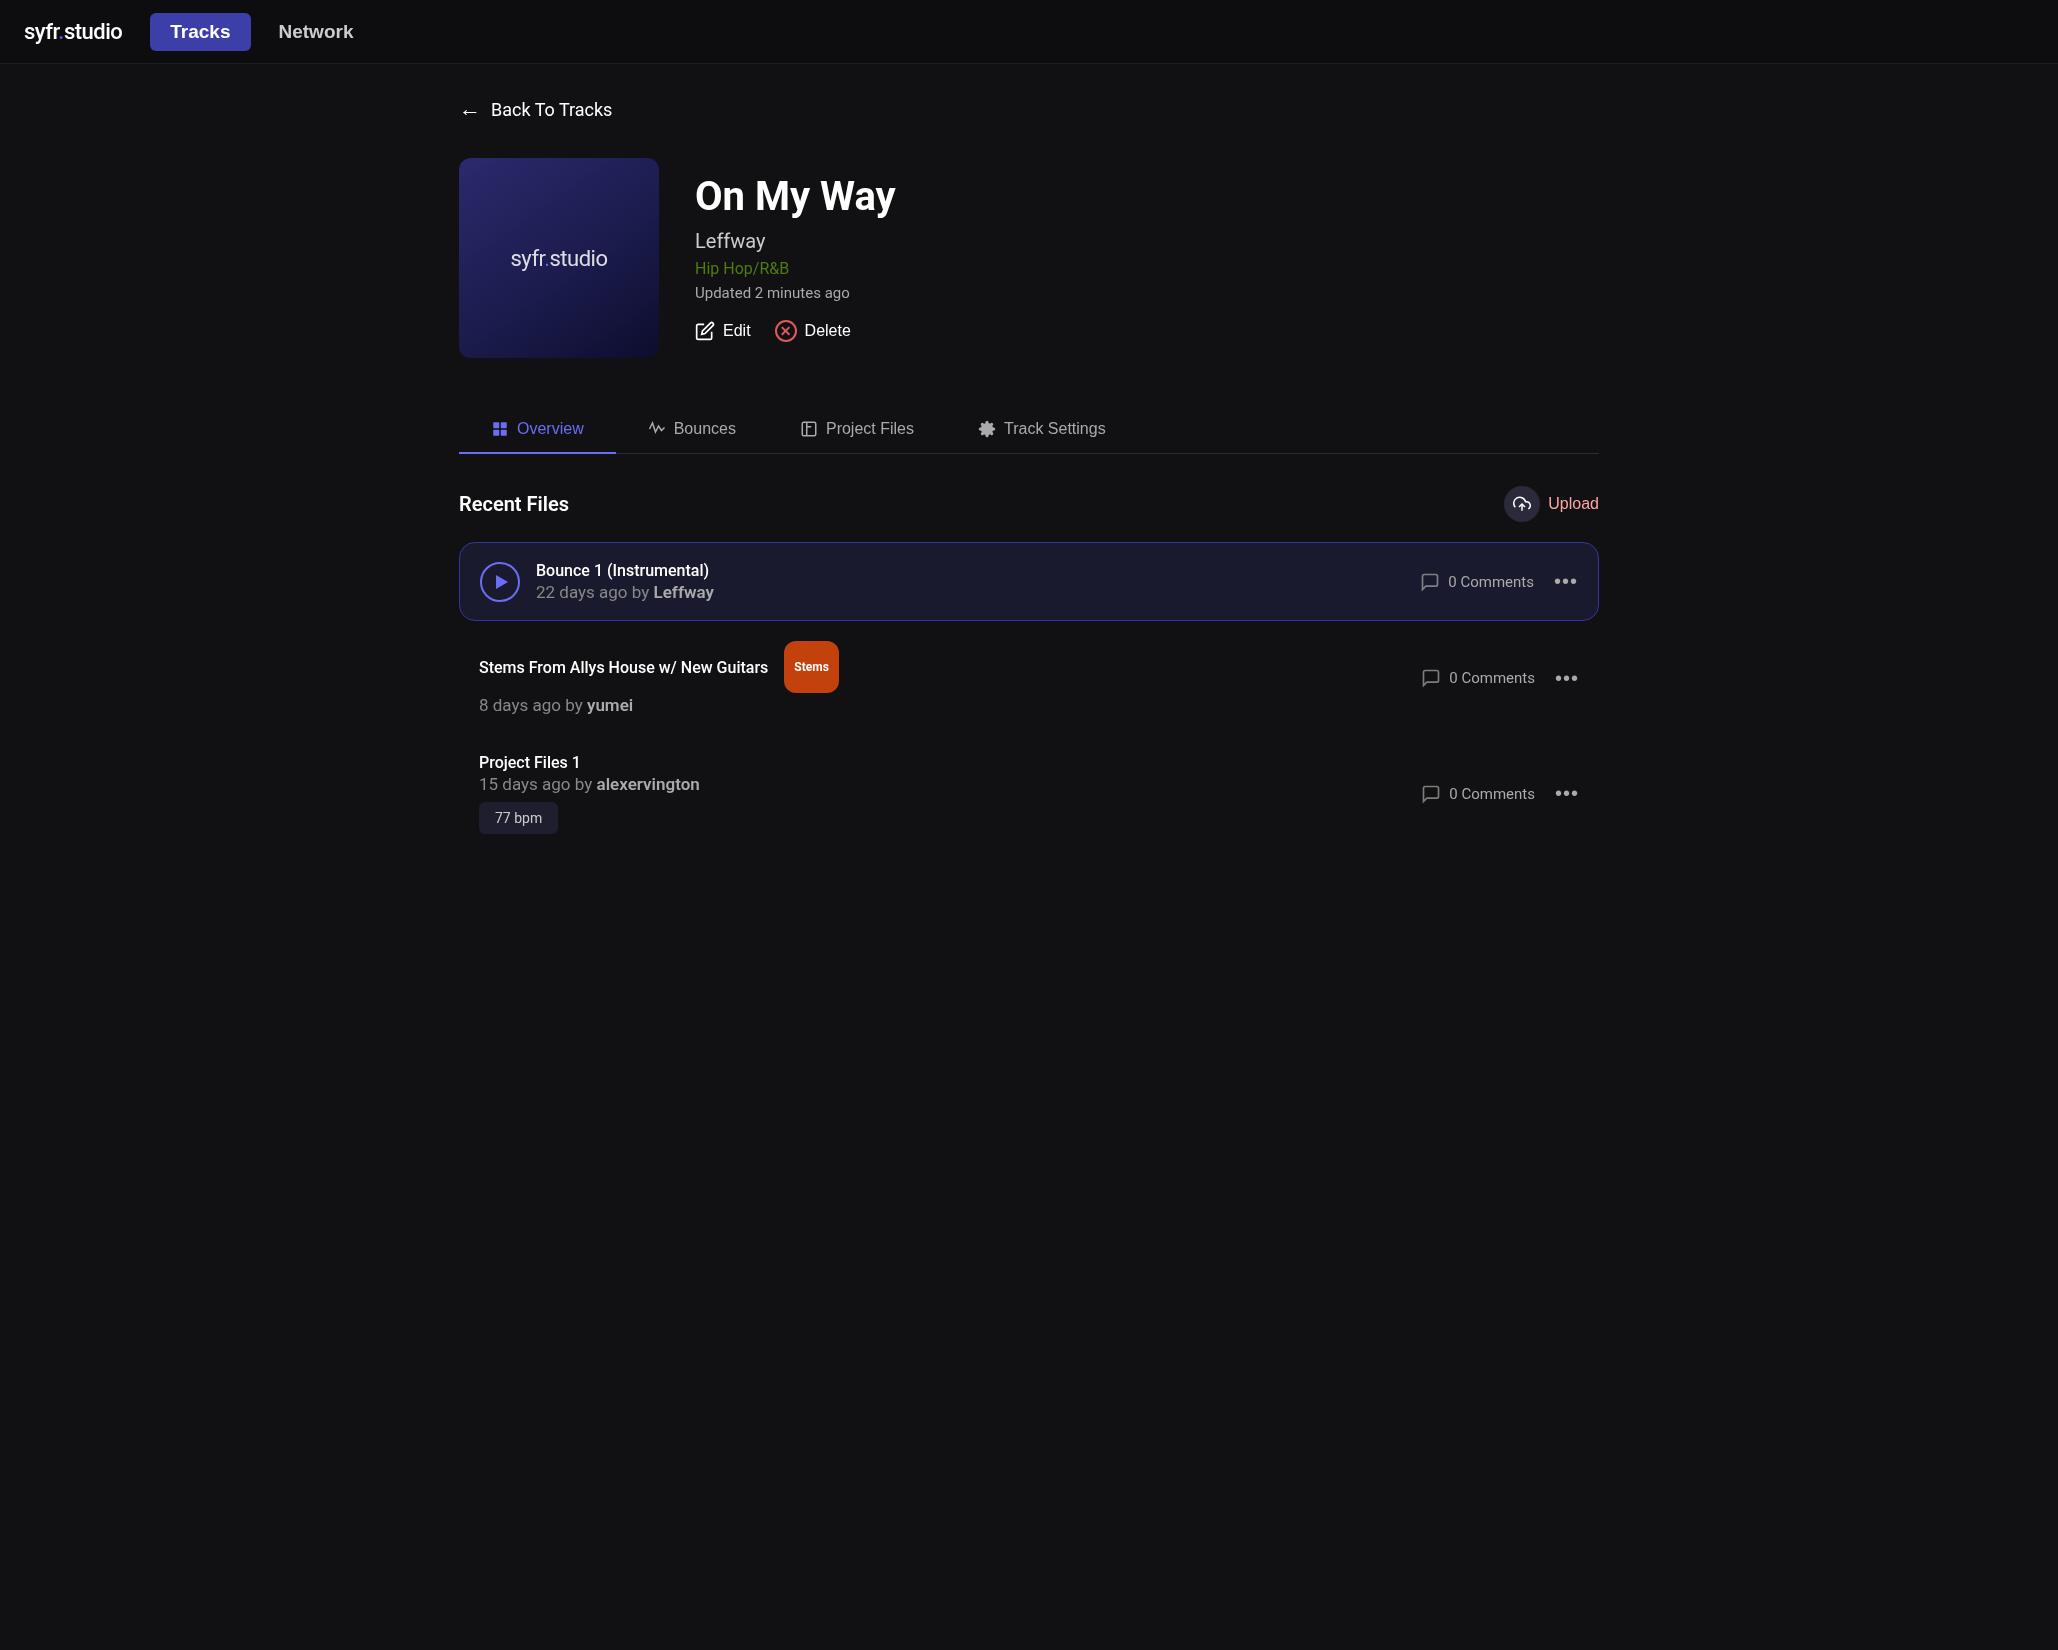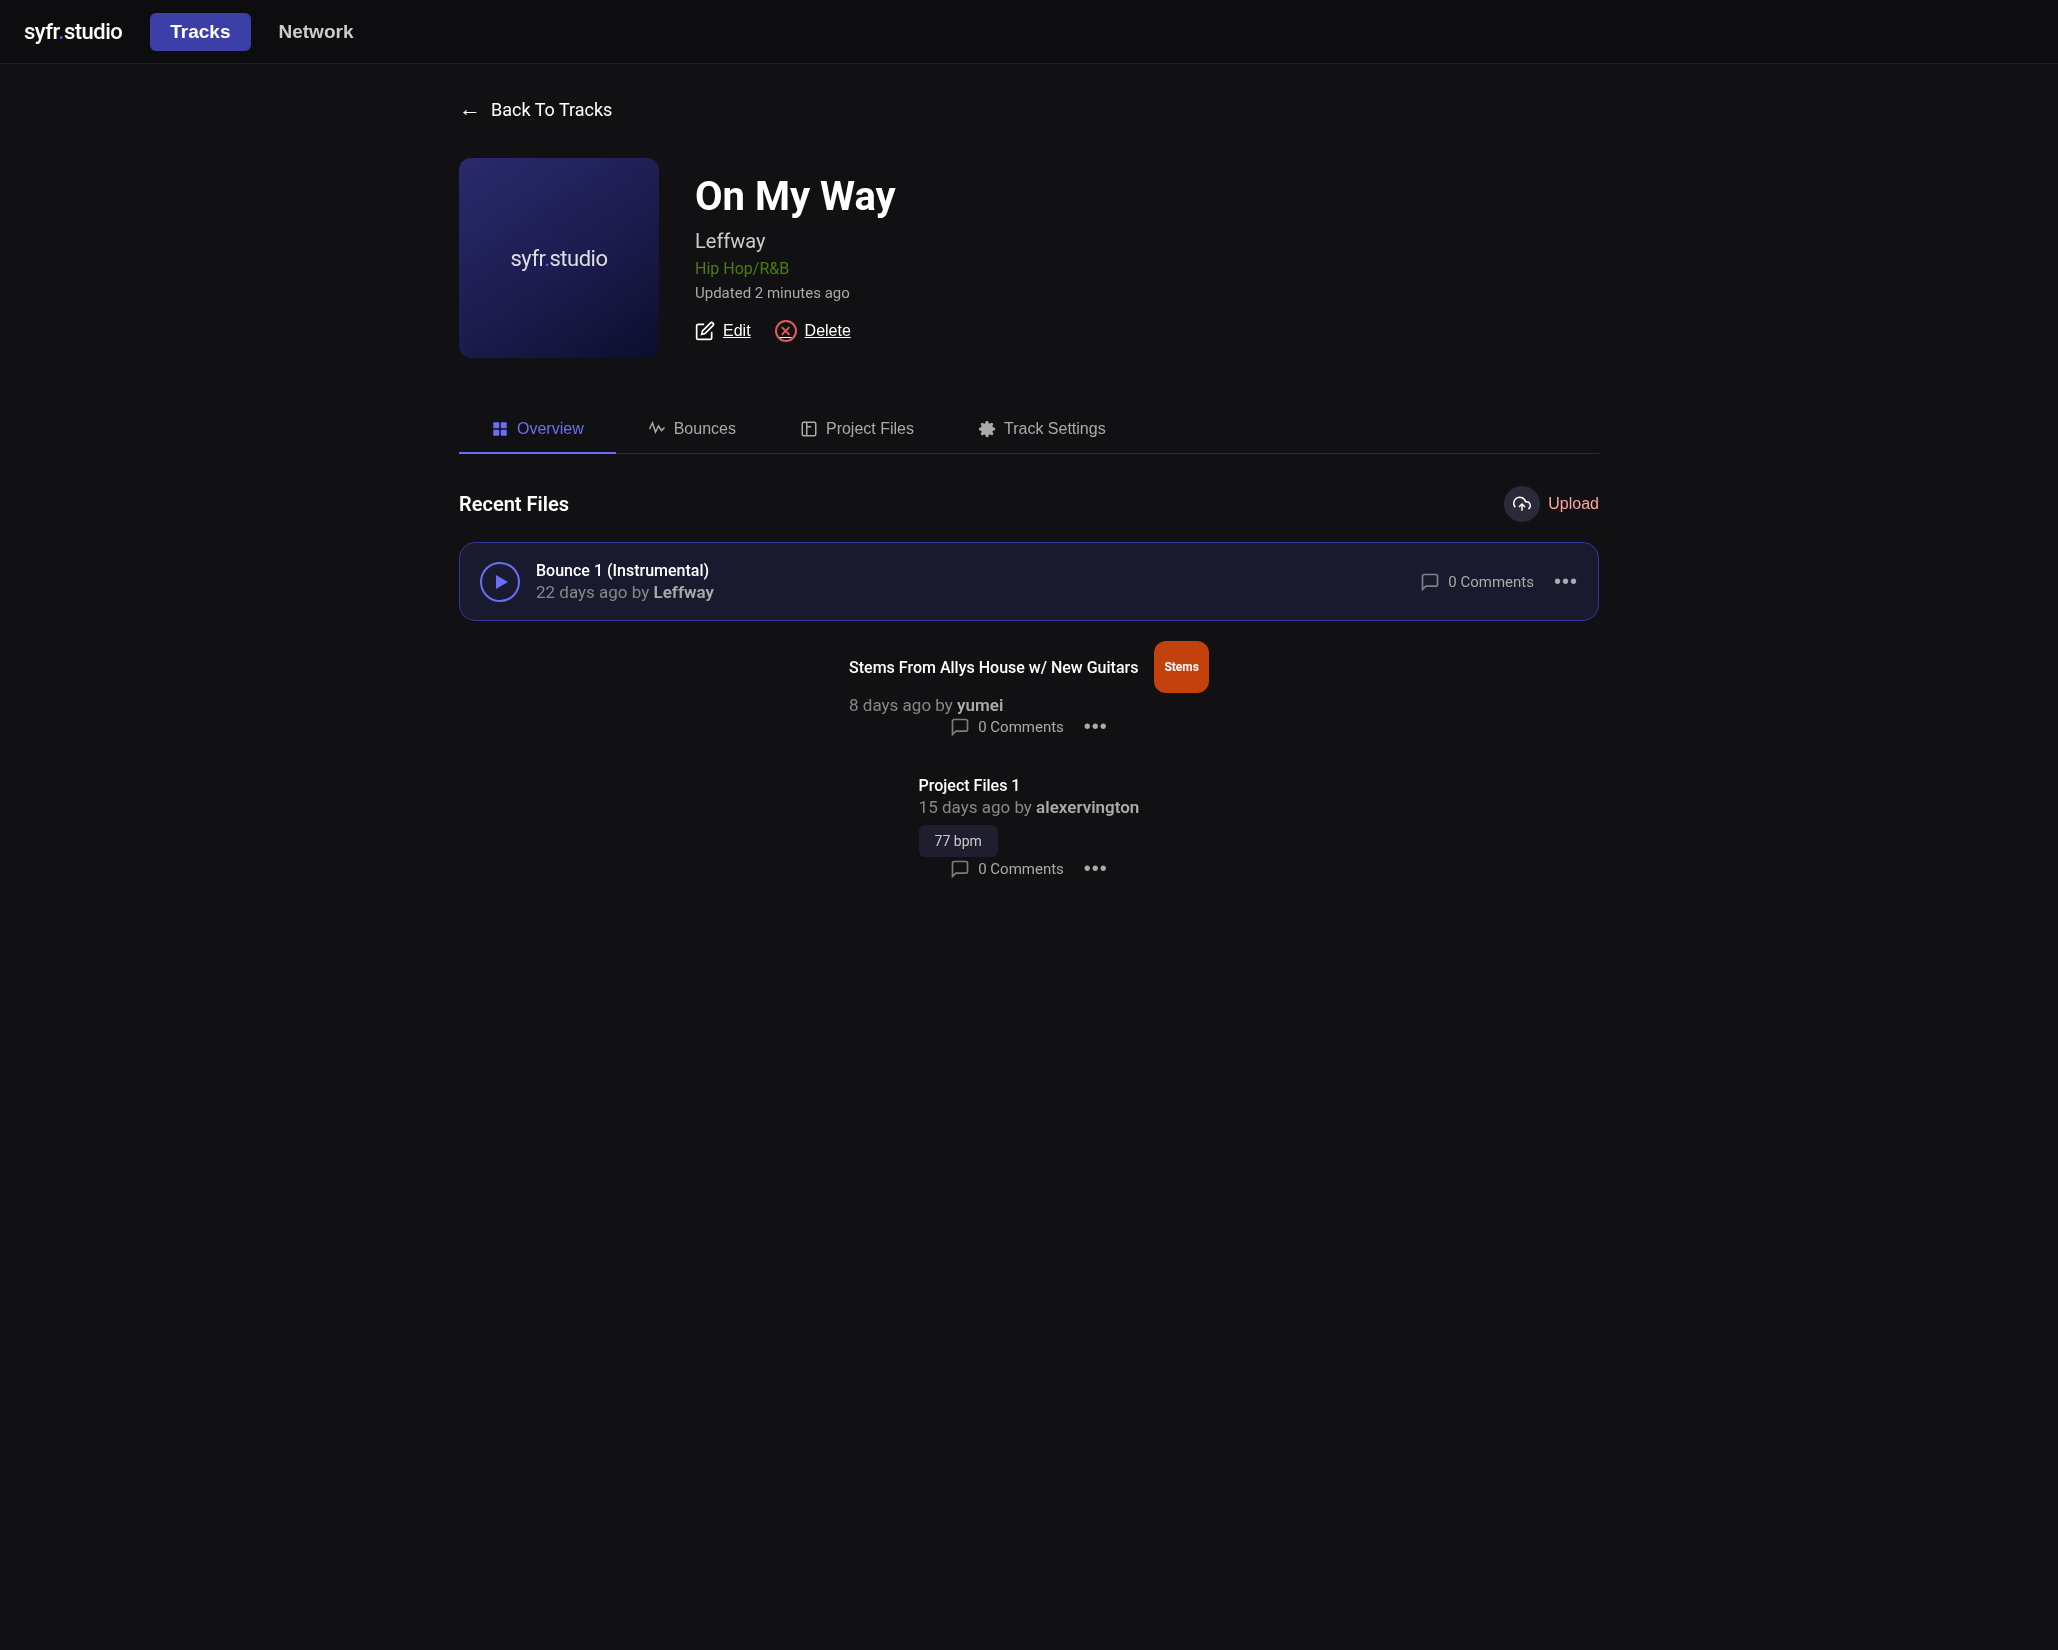--- a/index.html
+++ b/index.html
@@ -117,21 +117,20 @@
     }
     .track-updated {
       font-size: 15px;
       color: #aaaaaa;
     }
     .track-actions {
       display: flex;
       gap: 24px;
       margin-top: 12px;
       align-items: center;
-      text-decoration: underline;
     }
     .action-btn {
       display: flex;
       align-items: center;
       gap: 8px;
       background: transparent;
       border: none;
       color: #ffffff;
       font-size: 16px;
       cursor: pointer;
@@ -225,21 +224,20 @@
       padding: 18px 20px;
       border-radius: 16px;
       margin-bottom: 2px;
     }
     .file-row.highlighted {
       background: #1a1a2e;
       border: 1px solid #3535a0;
     }
     .file-row.plain {
       background: transparent;
-      flex-direction: column;
     }
     .file-left {
       display: flex;
       align-items: center;
       gap: 16px;
     }
     .play-btn {
       width: 40px;
       height: 40px;
       border-radius: 50%;

